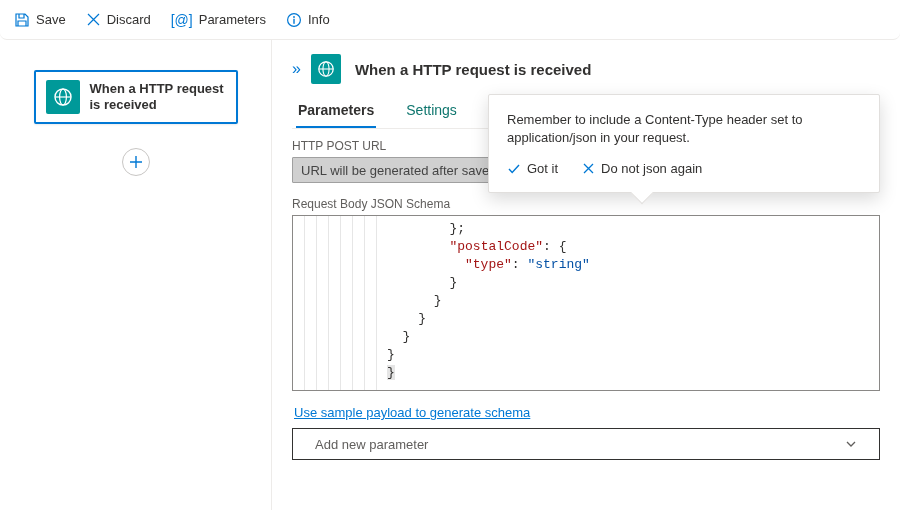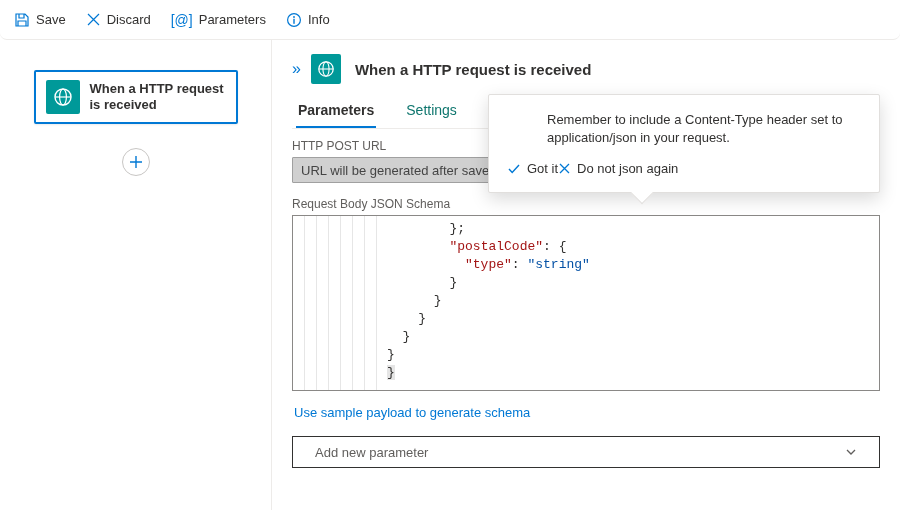--- a/index.html
+++ b/index.html
@@ -24,26 +24,26 @@
   .url-row { display: flex; align-items: stretch; margin-bottom: 14px; }
   .url-field { flex: 1; height: 26px; background: #d0d0d0; border: 1px solid #a0a0a0; padding: 0 8px; display: flex; align-items: center; font-size: 13px; color: #444; border-radius: 1px; }
   .copy-btn { width: 28px; display: flex; align-items: center; justify-content: center; color: #0078d4; cursor: pointer; margin-left: 6px; }
   .schema-box { width: 100%; height: 176px; border: 1px solid #8a8886; background: #fff; overflow: hidden; position: relative; font-family: Consolas, "Courier New", monospace; font-size: 13px; }
   .gutters { position: absolute; left: 0; top: 0; bottom: 0; display: flex; }
   .gutters span { width: 12px; border-right: 1px solid #e6e6e6; height: 100%; }
   .code { margin-left: 94px; padding-top: 4px; }
   .code pre { font-family: inherit; font-size: 13px; line-height: 18px; white-space: pre; }
   .k { color: #a31515; }
   .s { color: #0451a5; }
-  .sample-link { color: #0078d4; font-size: 13px; margin: 14px 0 16px 2px; display: inline-block; cursor: pointer; }
+  .sample-link { color: #0078d4; font-size: 13px; margin: 14px 0 8px 2px; display: inline-block; cursor: pointer; text-decoration: underline; }
   .dropdown { width: 100%; height: 32px; border: 1px solid #323130; padding: 0 22px; display: flex; align-items: center; justify-content: space-between; cursor: pointer; }
   .dropdown-label { color: #605e5c; }
   .callout { position: absolute; top: 54px; right: 20px; width: 392px; background: #fff; border: 1px solid #e1dfdd; box-shadow: 0 6px 18px rgba(0,0,0,.15); border-radius: 2px; padding: 16px 18px; z-index: 50; }
-  .callout-text { color: #323130; line-height: 1.4; margin-bottom: 14px; margin-left: 40px; }
-  .callout-actions { display: flex; align-items: flex-start; }
+  .callout-text { color: #323130; line-height: 1.4; margin-bottom: 14px; }
+  .callout-actions { display: flex; gap: 24px; align-items: flex-start; }
   .callout-action { display: flex; align-items: center; gap: 6px; color: #323130; cursor: pointer; }
   .callout-action .tb-icon { color: #0078d4; }
   .callout-beak { position: absolute; bottom: -9px; left: 145px; width: 16px; height: 16px; background: #fff; border-right: 1px solid #e1dfdd; border-bottom: 1px solid #e1dfdd; transform: rotate(45deg); }
   svg { display: block; }
 </style>
 </head>
 <body>
 
 <div class="toolbar">
   <div class="tb-item">

